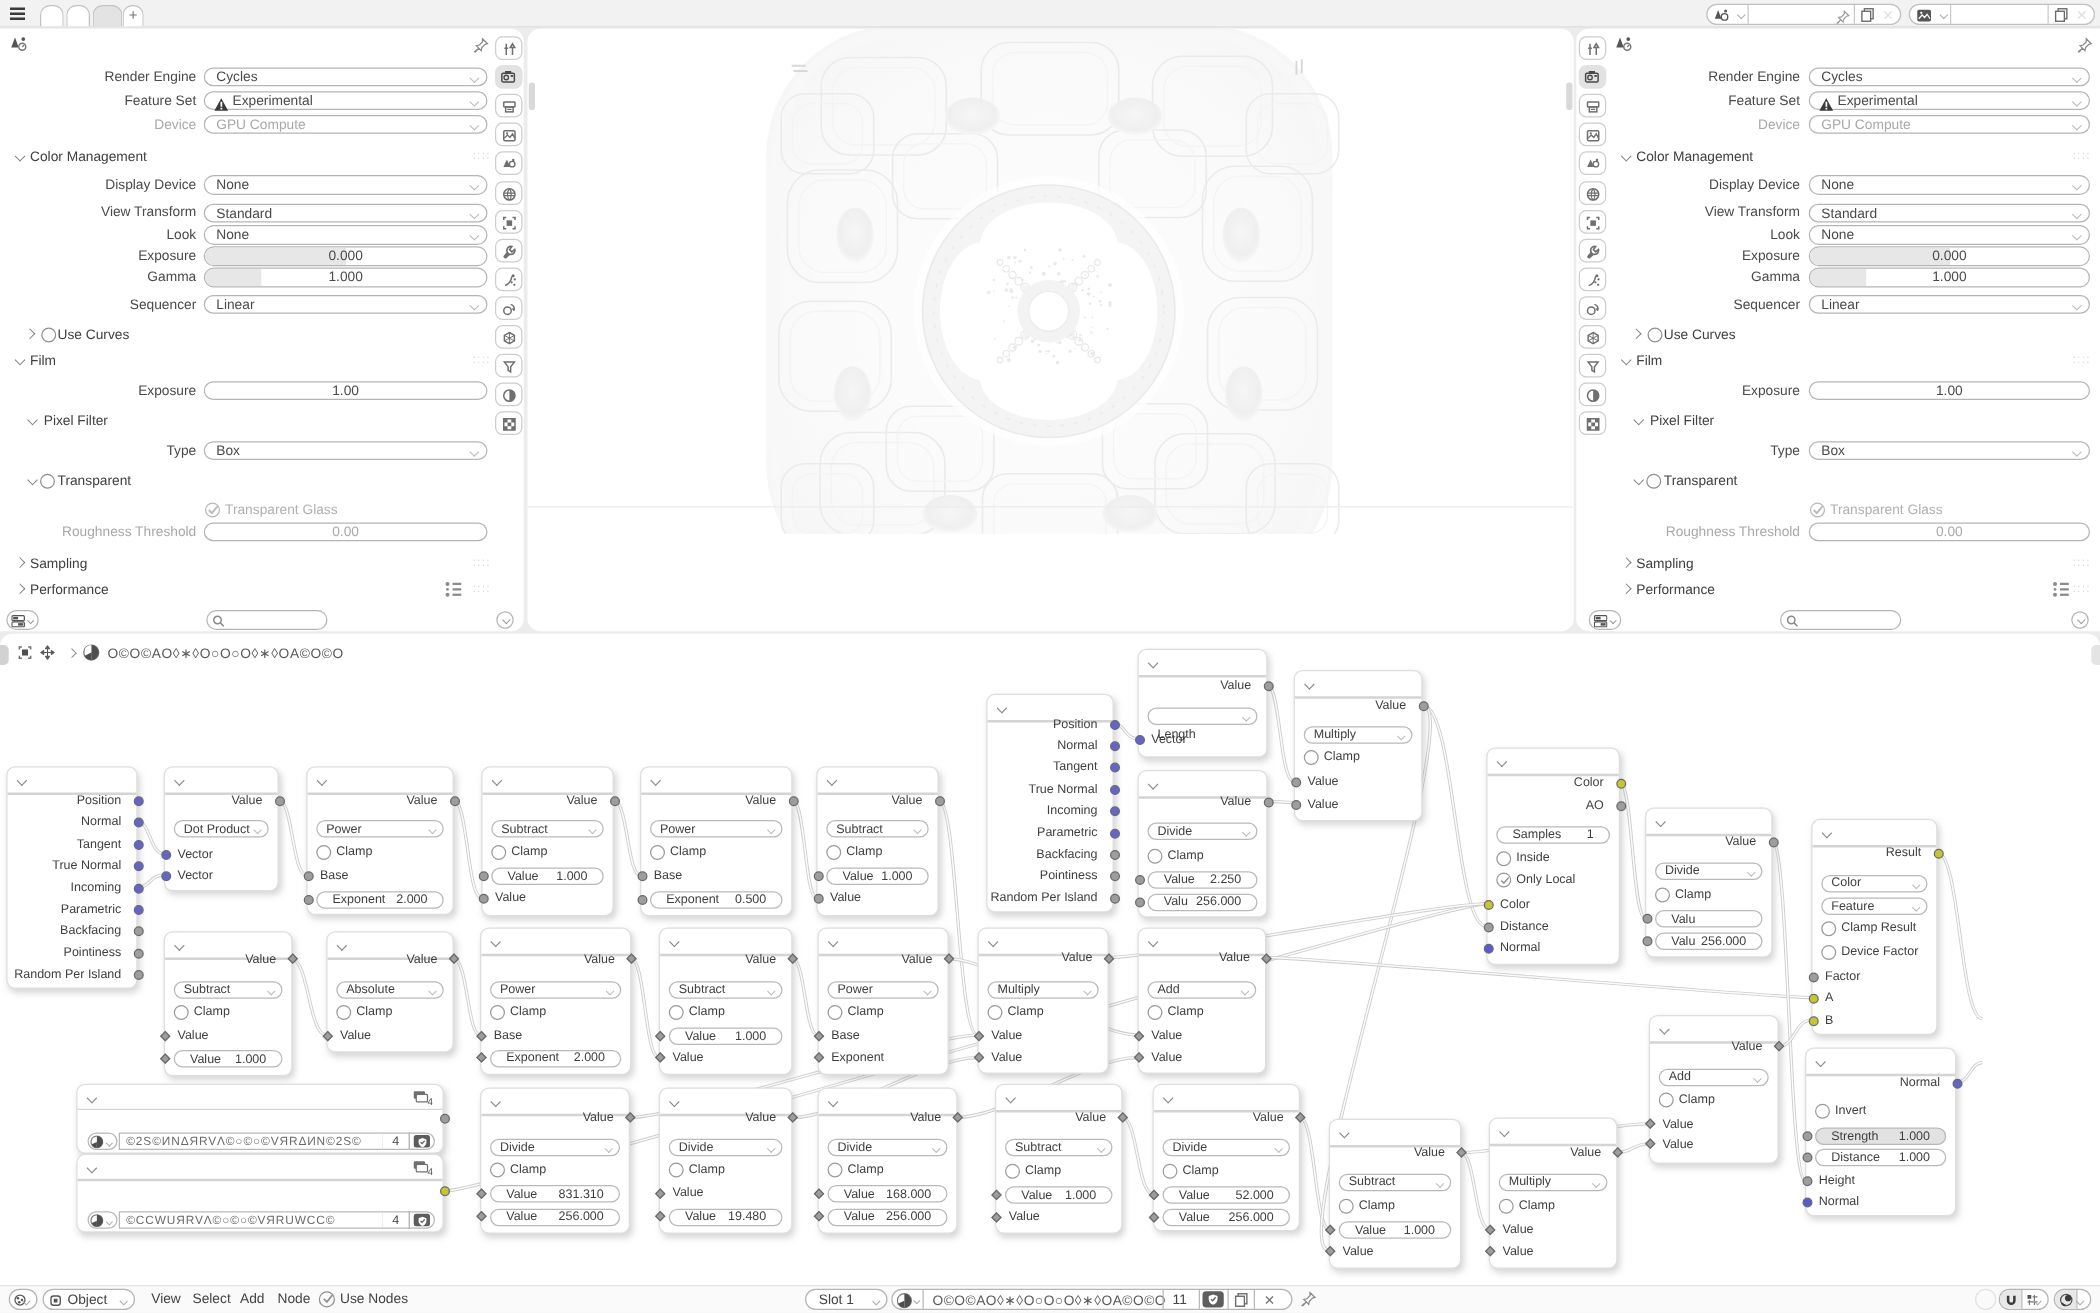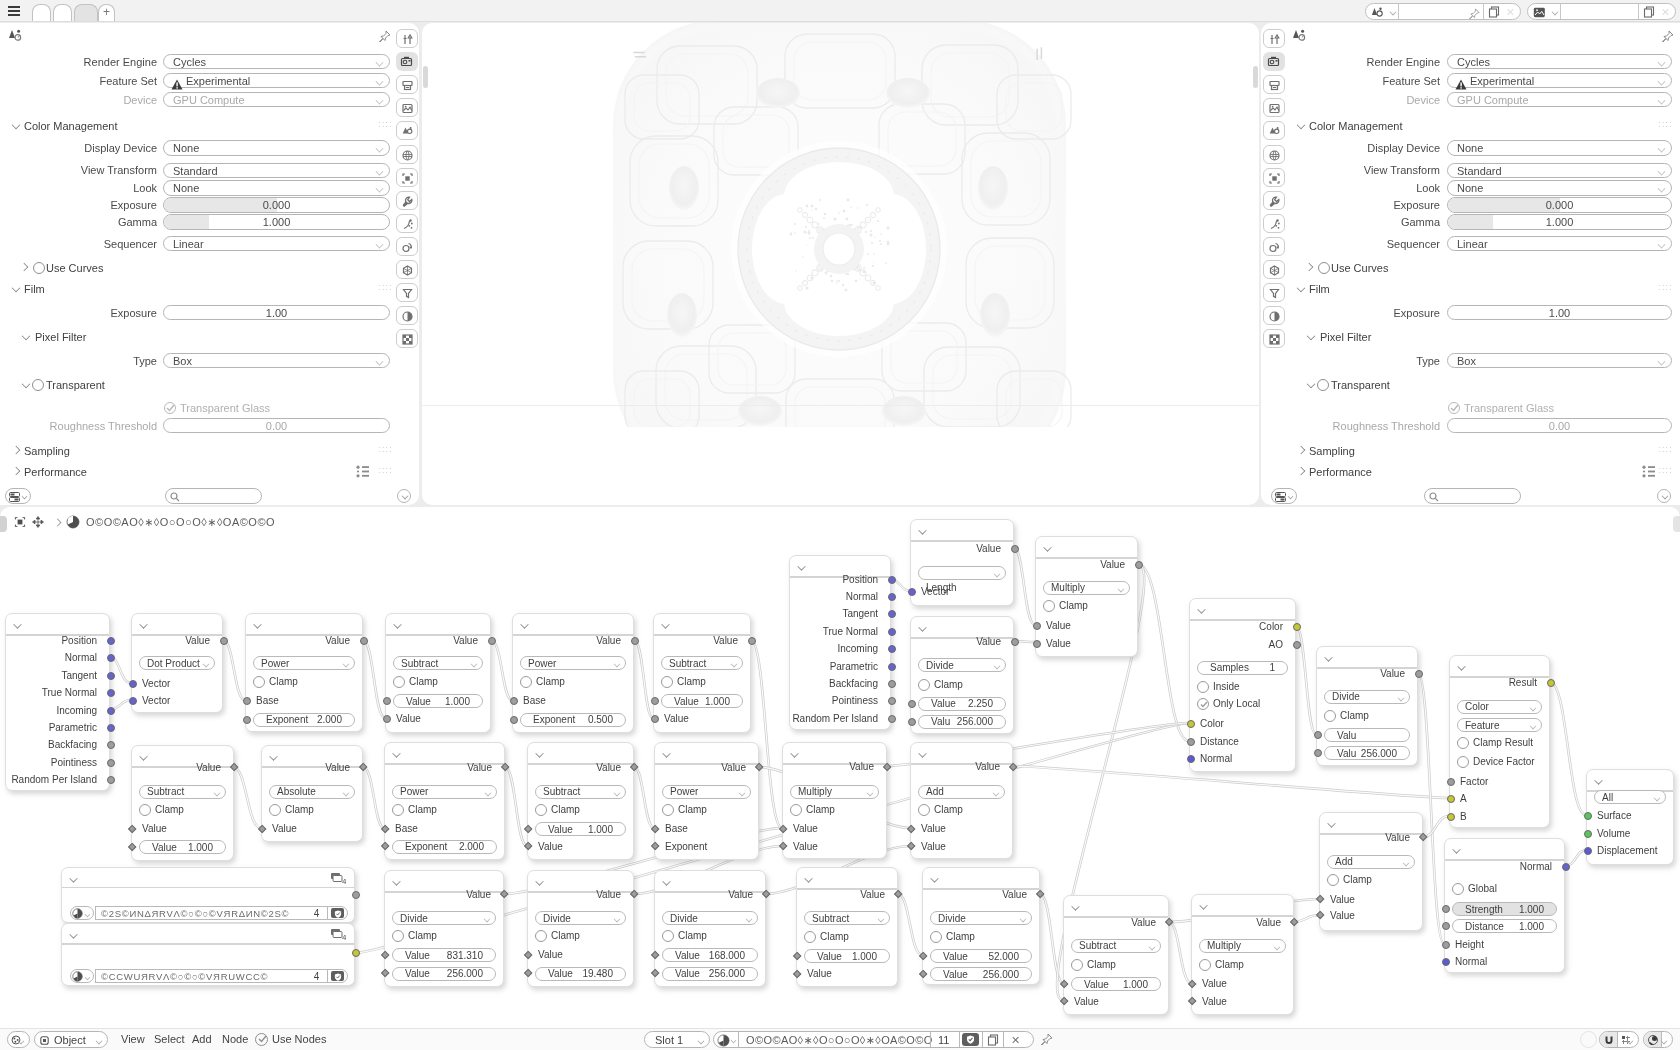--- a/index.html
+++ b/index.html
@@ -1533,42 +1533,28 @@
       <div style="position:absolute;left:7px;top:99.7px;width:12px;height:12px;border:1.2px solid #9a9a9a;border-radius:50%;background:#fff;box-sizing:border-box"></div>
       <div style="position:absolute;left:23px;top:97.7px;color:#3f3f3f;font-size:10px;line-height:16px;white-space:nowrap">Device Factor</div>
       <div style="position:absolute;left:10px;top:117.6px;color:#3f3f3f;font-size:10px;line-height:16px;white-space:nowrap">Factor</div>
       <div style="position:absolute;left:-3.5px;top:121.6px;width:8px;height:8px;background:#9d9d9d;border:1px solid #69696f;border-radius:50%;box-sizing:border-box"></div>
       <div style="position:absolute;left:10px;top:135.4px;color:#3f3f3f;font-size:10px;line-height:16px;white-space:nowrap">A</div>
       <div style="position:absolute;left:-3.5px;top:139.4px;width:8px;height:8px;background:#c6c631;border:1px solid #69696f;border-radius:50%;box-sizing:border-box"></div>
       <div style="position:absolute;left:10px;top:152.9px;color:#3f3f3f;font-size:10px;line-height:16px;white-space:nowrap">B</div>
       <div style="position:absolute;left:-3.5px;top:156.9px;width:8px;height:8px;background:#c6c631;border:1px solid #69696f;border-radius:50%;box-sizing:border-box"></div>
     </div>
 
-<div style="position:absolute;left:1586px;top:260.0px;width:88px;height:96px;background:#fff;border:1px solid #dedede;border-radius:7px;box-shadow:2px 3px 5px rgba(140,140,140,.35);box-sizing:border-box">
-      <span style="position:absolute;left:8px;top:7px;width:6px;height:6px;border-right:1.5px solid #8a8a8a;border-bottom:1.5px solid #8a8a8a;transform:rotate(45deg) scale(.85)"></span>
-      <div style="position:absolute;left:0;top:20px;width:100%;height:1.5px;background:#d4d4d4"></div>
-      <div style="position:absolute;left:7px;right:7px;top:20.0px;height:14px;border:1px solid #b9b9b9;border-radius:8px;background:#fff;box-sizing:border-box">
-        <span style="position:absolute;left:7px;top:0.5px;color:#3f3f3f;font-size:10px;line-height:12.5px;white-space:nowrap">All</span>
-        <span style="position:absolute;right:5px;top:4px;width:5px;height:5px;border-right:1.2px solid #b9b9b9;border-bottom:1.2px solid #b9b9b9;transform:rotate(45deg) scale(.8)"></span>
-      </div>
-      <div style="position:absolute;left:10px;top:37.9px;color:#3f3f3f;font-size:10px;line-height:16px;white-space:nowrap">Surface</div>
-      <div style="position:absolute;left:-3.5px;top:41.9px;width:8px;height:8px;background:#58c758;border:1px solid #69696f;border-radius:50%;box-sizing:border-box"></div>
-      <div style="position:absolute;left:10px;top:55.7px;color:#3f3f3f;font-size:10px;line-height:16px;white-space:nowrap">Volume</div>
-      <div style="position:absolute;left:-3.5px;top:59.7px;width:8px;height:8px;background:#58c758;border:1px solid #69696f;border-radius:50%;box-sizing:border-box"></div>
-      <div style="position:absolute;left:10px;top:72.9px;color:#3f3f3f;font-size:10px;line-height:16px;white-space:nowrap">Displacement</div>
-      <div style="position:absolute;left:-3.5px;top:76.9px;width:8px;height:8px;background:#5a5ad2;border:1px solid #69696f;border-radius:50%;box-sizing:border-box"></div>
-    </div>
 
 <div style="position:absolute;left:1444px;top:329.0px;width:121px;height:135px;background:#fff;border:1px solid #dedede;border-radius:7px;box-shadow:2px 3px 5px rgba(140,140,140,.35);box-sizing:border-box">
       <span style="position:absolute;left:8px;top:7px;width:6px;height:6px;border-right:1.5px solid #8a8a8a;border-bottom:1.5px solid #8a8a8a;transform:rotate(45deg) scale(.85)"></span>
       <div style="position:absolute;left:0;top:20px;width:100%;height:1.5px;background:#d4d4d4"></div>
       <div style="position:absolute;right:12px;top:19.6px;color:#3f3f3f;font-size:10px;line-height:16px;white-space:nowrap">Normal</div>
       <div style="position:absolute;left:116.5px;top:23.6px;width:8px;height:8px;background:#6464cb;border:1px solid #69696f;border-radius:50%;box-sizing:border-box"></div>
       <div style="position:absolute;left:7px;top:43.9px;width:12px;height:12px;border:1.2px solid #9a9a9a;border-radius:50%;background:#fff;box-sizing:border-box"></div>
-      <div style="position:absolute;left:23px;top:41.9px;color:#3f3f3f;font-size:10px;line-height:16px;white-space:nowrap">Global</div>
+      <div style="position:absolute;left:23px;top:41.9px;color:#3f3f3f;font-size:10px;line-height:16px;white-space:nowrap">Invert</div>
       <div style="position:absolute;left:-3.5px;top:66.2px;width:8px;height:8px;background:#9d9d9d;border:1px solid #69696f;border-radius:50%;box-sizing:border-box"></div>
       <div style="position:absolute;left:7px;right:7px;top:63.2px;height:14px;border:1px solid #b9b9b9;border-radius:8px;background:#e2e2e2;box-sizing:border-box">
         <span style="position:absolute;left:12px;top:0.5px;color:#3f3f3f;font-size:10px;line-height:12.5px;white-space:nowrap">Strength</span>
         <span style="position:absolute;right:12px;top:0.5px;color:#3f3f3f;font-size:10px;line-height:12.5px;white-space:nowrap">1.000</span>
       </div>
       <div style="position:absolute;left:-3.5px;top:83.3px;width:8px;height:8px;background:#9d9d9d;border:1px solid #69696f;border-radius:50%;box-sizing:border-box"></div>
       <div style="position:absolute;left:7px;right:7px;top:80.3px;height:14px;border:1px solid #b9b9b9;border-radius:8px;background:#fff;box-sizing:border-box">
         <span style="position:absolute;left:12px;top:0.5px;color:#3f3f3f;font-size:10px;line-height:12.5px;white-space:nowrap">Distance</span>
         <span style="position:absolute;right:12px;top:0.5px;color:#3f3f3f;font-size:10px;line-height:12.5px;white-space:nowrap">1.000</span>
       </div>

